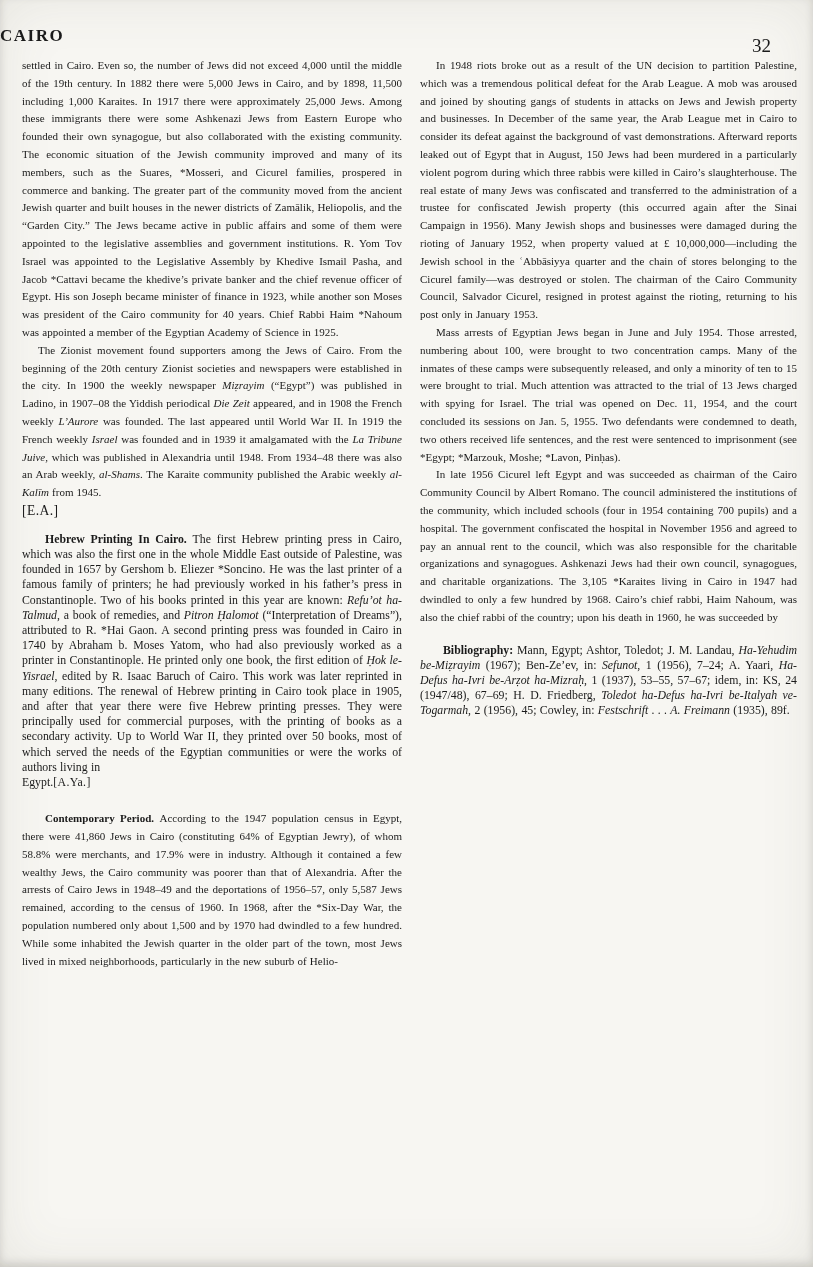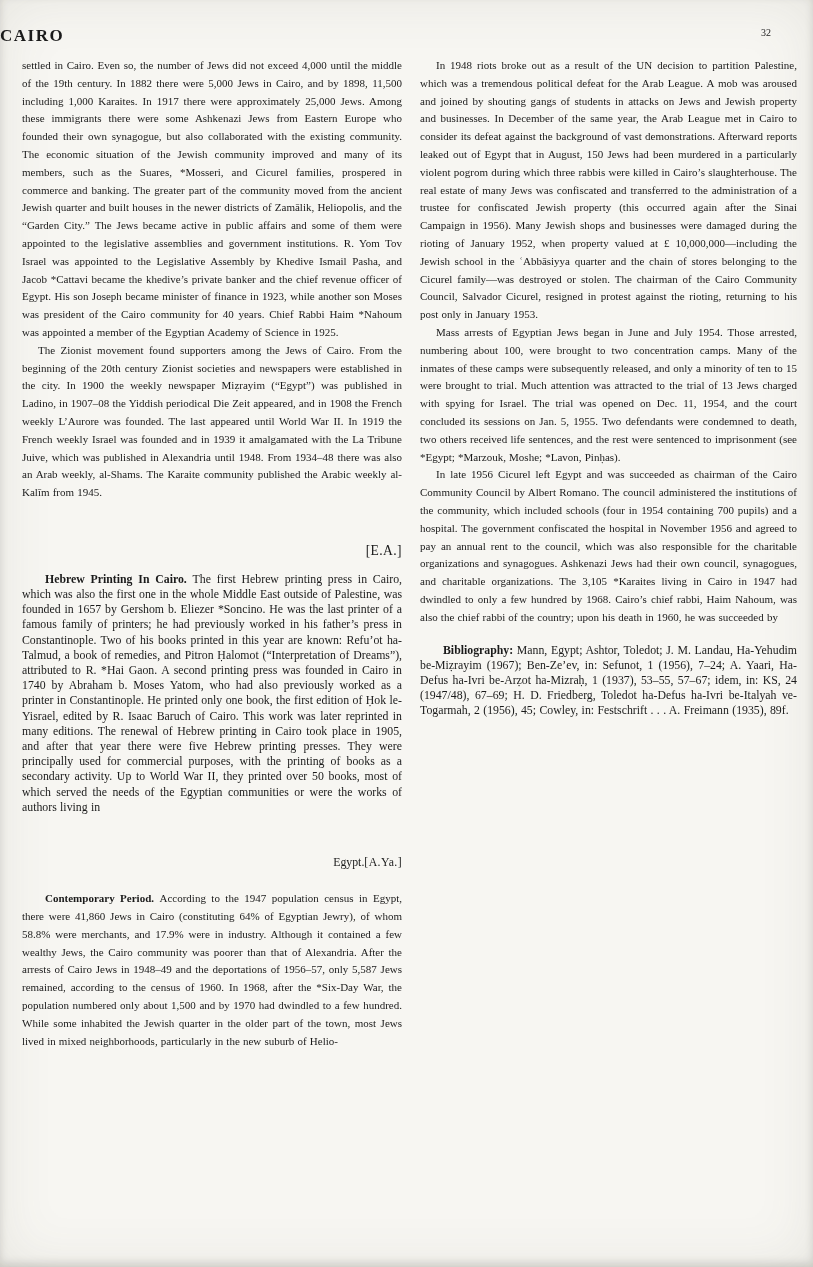--- a/index.html
+++ b/index.html
@@ -12,43 +12,43 @@
     overflow:hidden;
     box-shadow:inset 0 0 55px rgba(90,85,70,0.10), inset 0 -4px 9px rgba(60,58,50,0.18);
   }
   .page{position:absolute;inset:0;}
   .page-header{position:absolute;top:26px;left:0;right:0;height:24px;}
   .header-title{
     display:block;text-align:left;
     font-weight:bold;font-size:17px;letter-spacing:1.5px;
   }
   .page-number{
-    position:absolute;right:42px;top:1px;
-    font-size:10px;font-weight:normal;
+    position:absolute;right:42px;top:9px;
+    font-size:19px;font-weight:normal;
   }
   .columns{
     position:absolute;top:57px;left:22px;right:16px;bottom:10px;
     display:flex;gap:18px;
   }
   .column{width:380px;}
   .column.right{width:377px;}
   .para{
     margin:0;
     text-align:justify;
     font-size:11px;
     line-height:17.8px;
     word-spacing:0.4px;
   }
   .para.indent{text-indent:16px;}
   .para.small{font-size:11.8px;line-height:15.2px;}
   .run-b{font-weight:bold;margin-left:7px;}
-  .run-i{}
+  .run-i{font-style:italic;}
   .tail{
-    display:flex;justify-content:flex-end;
-    font-size:13.6px;line-height:17.8px;margin-top:40px;
+    display:flex;justify-content:flex-start;
+    font-size:13.6px;line-height:17.8px;
   }
   .tail.small{font-size:11.8px;line-height:15.2px;}
   .attribution{letter-spacing:0.4px;}
   .gap{width:100%;}
 </style>
 </head>
 <body>
 
 <div class="page">
   <div class="page-header">

